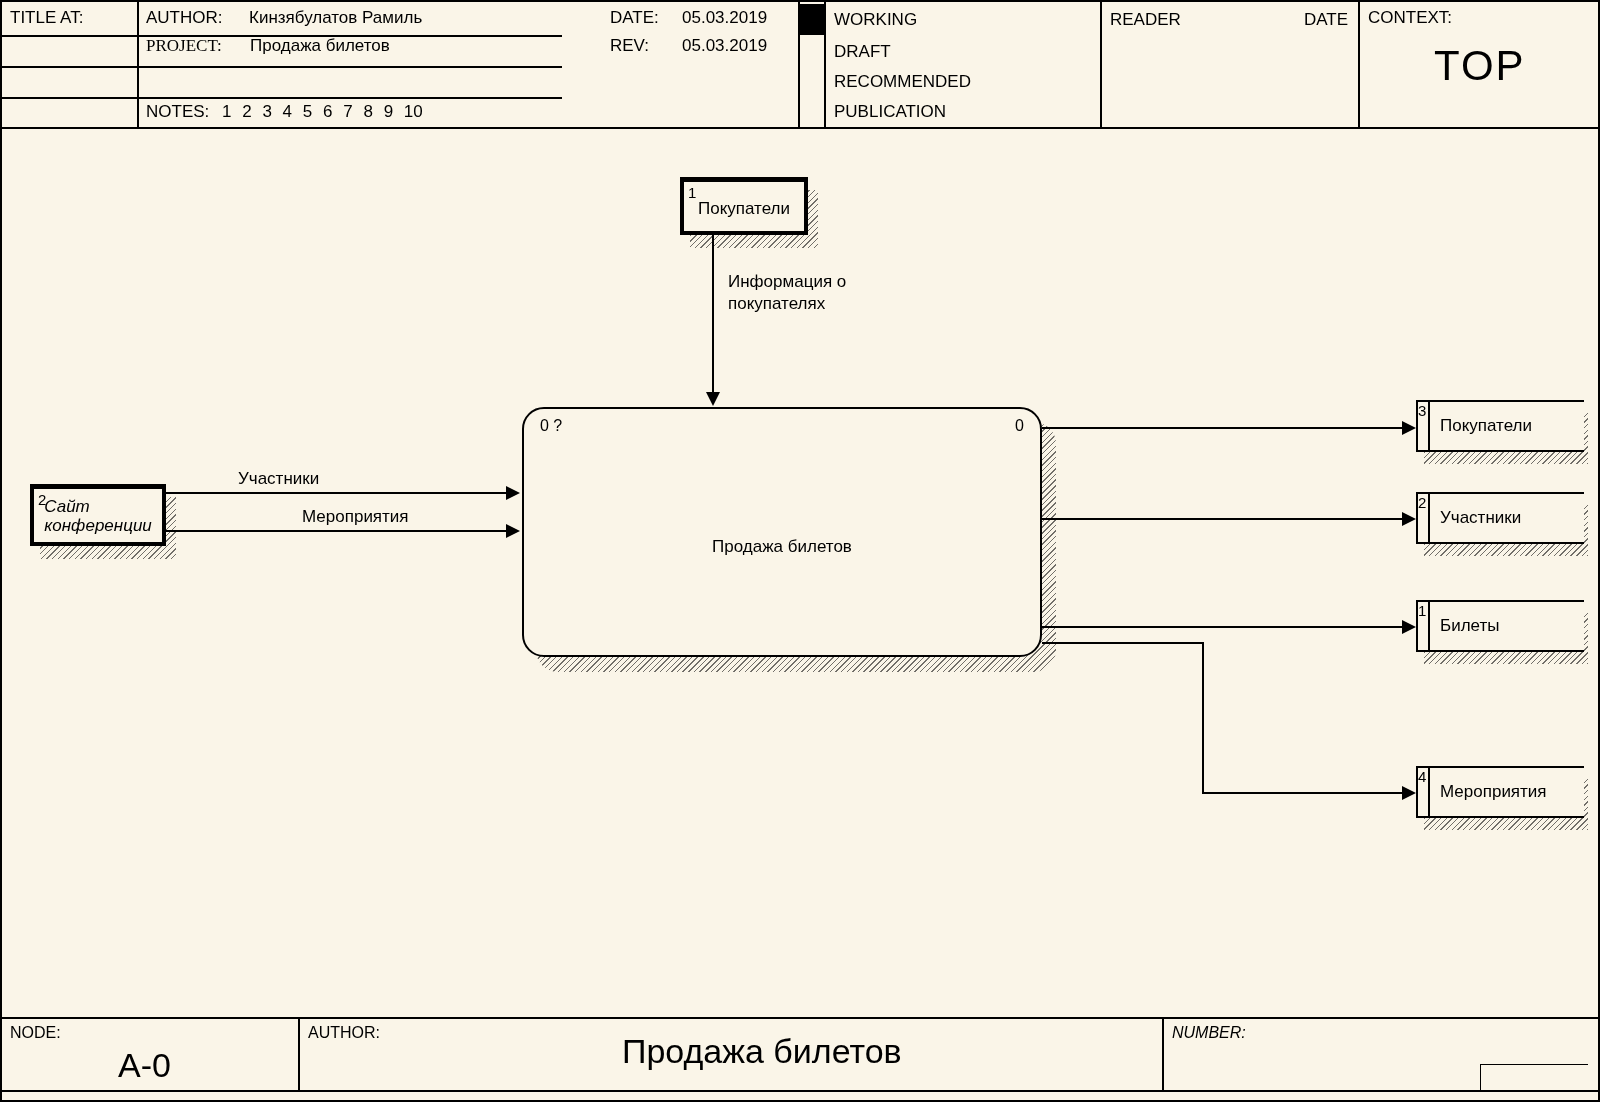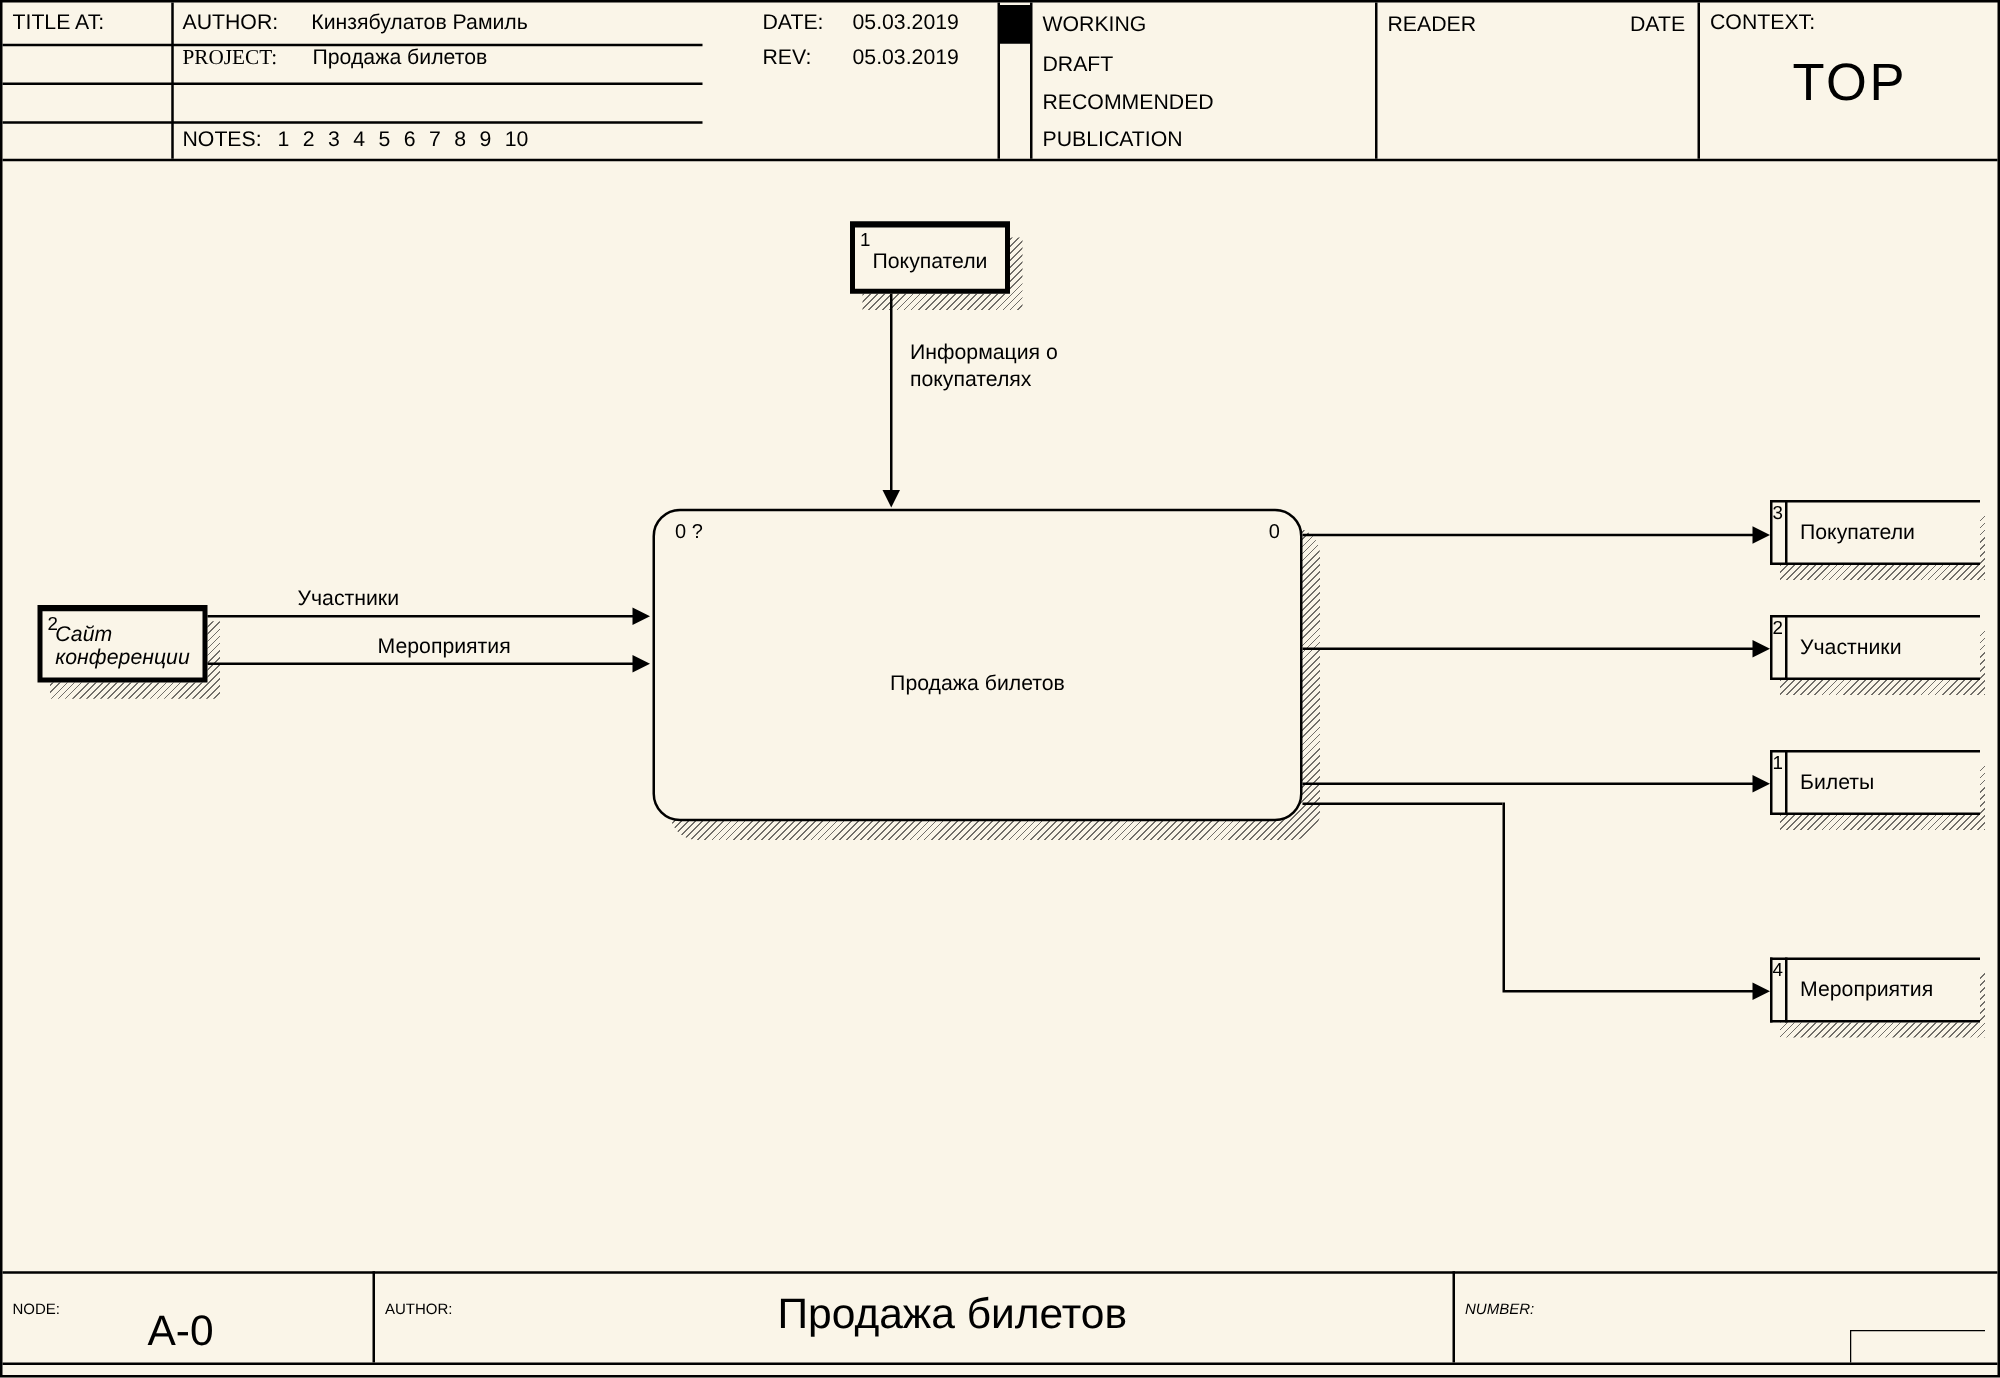--- a/index.html
+++ b/index.html
@@ -104,21 +104,21 @@
   .refbox .txt {
     position: absolute;
     left: 24px; top: 50%;
     transform: translateY(-50%);
     font-size: 17px;
     z-index: 3;
     white-space: nowrap;
   }
 
   
-  .footer-label { font-size: 12px; margin-top: 16px; }
+  .footer-label { font-size: 16px; }
   .footer-node { font-size: 34px; }
   .footer-title { font-size: 34px; }
 
   .marker-box {
     position:absolute;
     background:#000;
   }
 </style>
 </head>
 <body>

